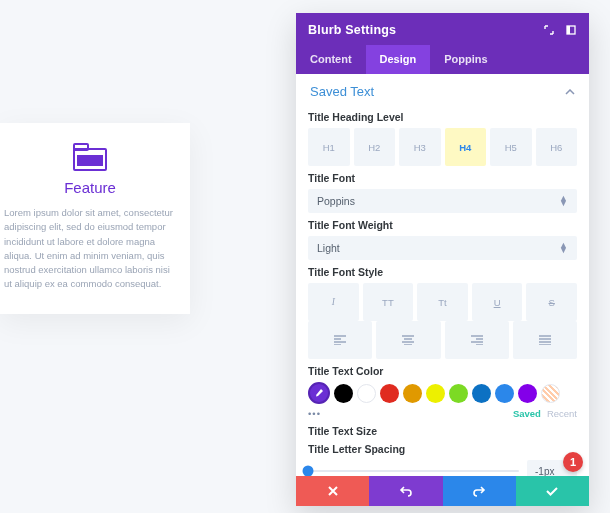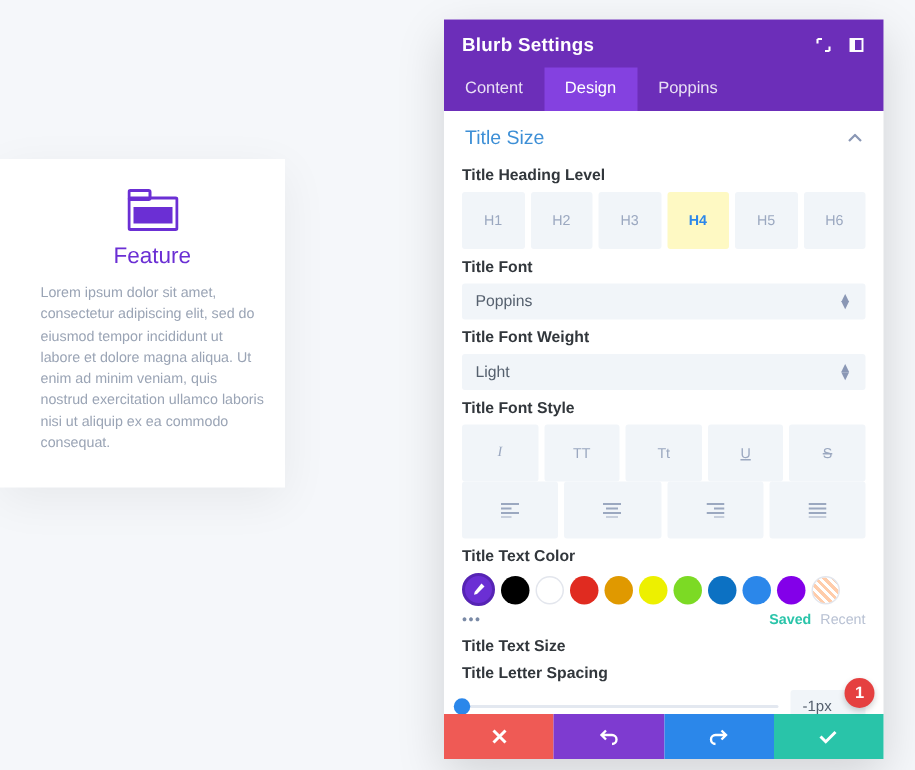--- a/index.html
+++ b/index.html
@@ -2,24 +2,24 @@
 <html><head>
 <meta charset="utf-8">
 <style>
   * { box-sizing: border-box; margin: 0; padding: 0; font-family: -apple-system, BlinkMacSystemFont, "Segoe UI", Arial, sans-serif; }
   body { width: 610px; height: 513px; background: #f5f7fa; position: relative; overflow: hidden; }
 
   
   .preview-card {
     position: absolute;
     left: 0;
-    top: 106px;
+    top: 123px;
     width: 190px;
     background: #fff;
-    padding: 20px 14px 22px 27px;
+    padding: 20px 14px 22px 4px;
     box-shadow: 0 8px 30px rgba(0,0,0,0.06);
   }
   .preview-icon { display:flex; justify-content:center; margin-bottom:8px; }
   .preview-title { text-align:center; color:#6b2fd4; font-size:15px; font-weight:400; margin-bottom:10px; }
   .preview-text { font-size:9.5px; line-height:1.5; color:#9aa4b5; }
 
   
   .panel {
     position: absolute;
     left: 296px; top: 13px;
@@ -27,21 +27,21 @@
     background: #fff;
     box-shadow: 0 10px 30px rgba(0,0,0,0.15);
     display:flex; flex-direction:column;
   }
   .panel-header { background:#6c2eb9; color:#fff; }
   .panel-title-row { display:flex; align-items:center; justify-content:space-between; padding:10px 12px 8px 12px; }
   .panel-title { font-size:12.5px; font-weight:600; letter-spacing:.2px; }
   .header-icons { display:flex; gap:10px; }
   .header-icons .icn { width:12px; height:12px; display:flex; align-items:center; justify-content:center; cursor:pointer; }
   .tabs { display:flex; gap:0; }
-  .tab { font-size:11px; padding:8px 14px 9px; color:rgba(255,255,255,.85); cursor:pointer; }
+  .tab { font-size:11px; padding:8px 14px 9px; color:rgba(255,255,255,.85); cursor:pointer;font-weight:bold; }
   .tab.active { background:#8441e0; color:#fff; }
 
   .panel-body { flex:1; overflow:hidden; padding:0 12px 4px 12px; }
 
   .section-title-row { display:flex; justify-content:space-between; align-items:center; padding:10px 2px 6px 2px; }
   .section-title { color:#3d8fd6; font-size:13px; font-weight:500; }
   .collapse-icn { color:#8a97b5; font-size:10px; cursor:pointer; }
 
   .label { font-size:10.5px; font-weight:600; color:#32373c; margin:6px 0 5px 0; }
 
@@ -126,21 +126,21 @@
     <div class="tabs">
       <div class="tab">Content</div>
       <div class="tab active">Design</div>
       <div class="tab">Poppins</div>
     </div>
   </div>
 
   <div class="panel-body">
 
     <div class="section-title-row">
-      <div class="section-title">Title Size</div>
+      <div class="section-title">Saved Text</div>
       <div class="collapse-icn">
         <svg width="10" height="6" viewBox="0 0 10 6">
             <path d="M1 5l4-4 4 4" stroke="#8a97b5" stroke-width="1.5" fill="none"></path>
           </svg>
       </div>
     </div>
 
     <div class="label">Title Heading Level</div>
     <div class="seg-row">
       <div class="seg">H1</div>

